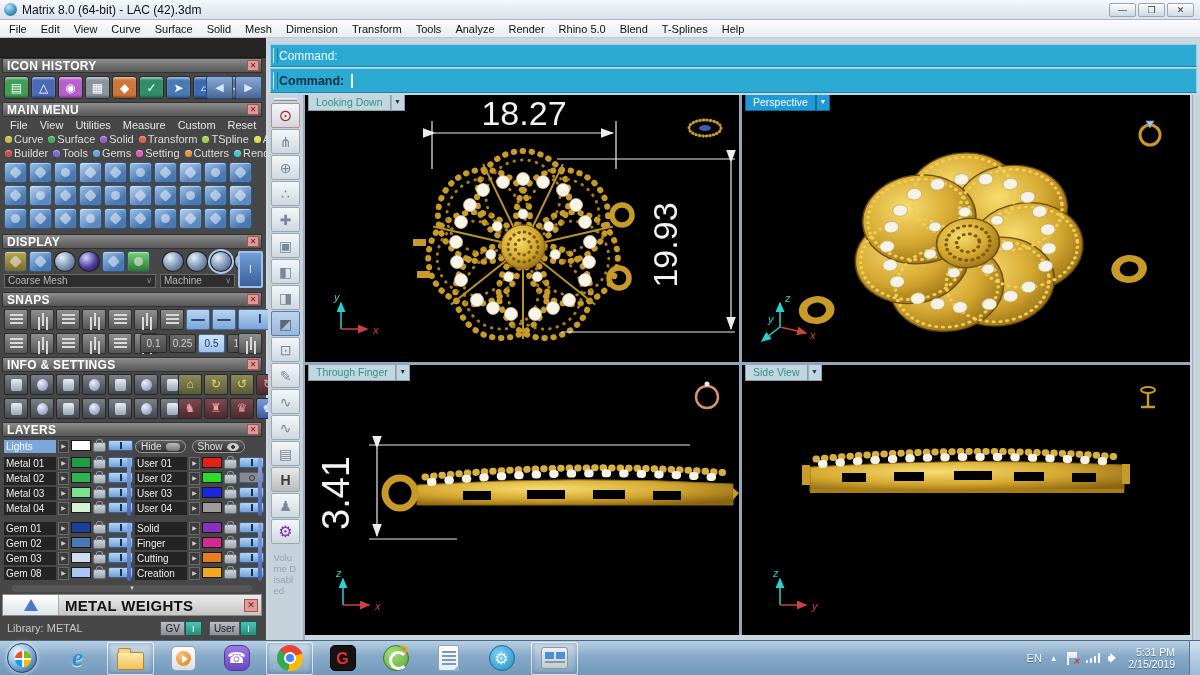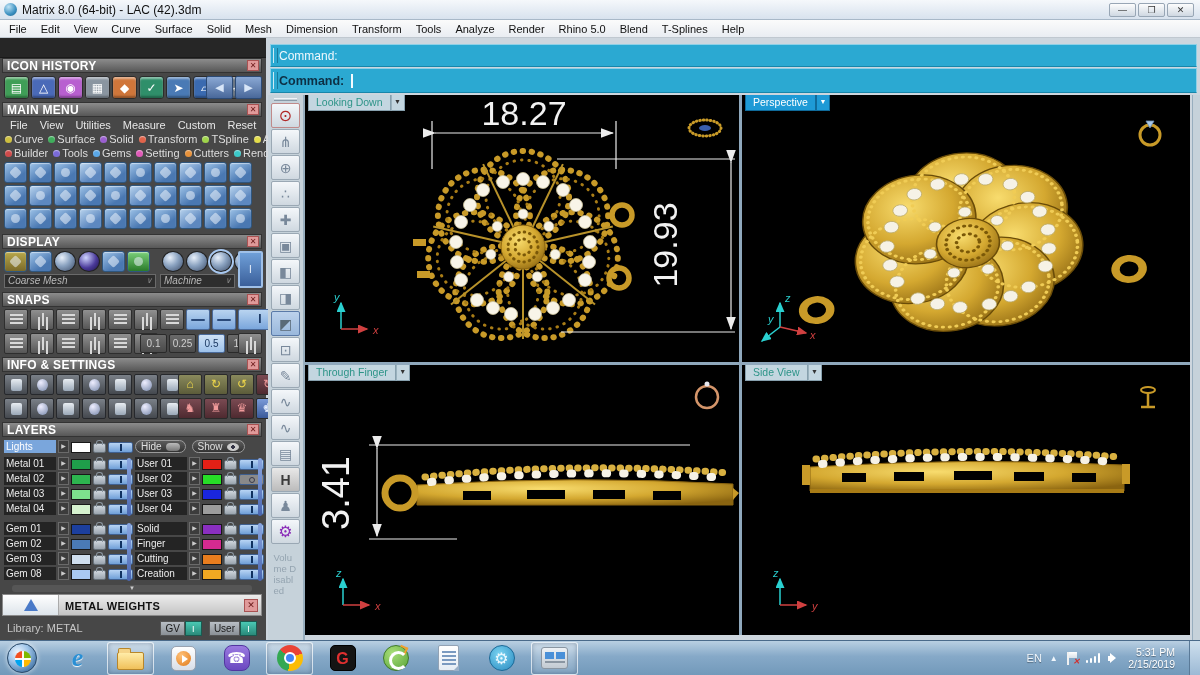--- a/index.html
+++ b/index.html
@@ -33,59 +33,59 @@
 .mmcat .ci{display:flex;align-items:center;font-size:11px;color:#ddd;}
 .mmcat .dot{width:7px;height:7px;border-radius:50%;margin:0 2px 0 5px;flex:none;box-shadow:inset 0 1px 1px rgba(255,255,255,.5);}
 .tgrid{position:absolute;display:grid;grid-template-columns:repeat(10,23px);grid-auto-rows:21px;gap:2px;}
 .icn{border-radius:3px;background:linear-gradient(145deg,#9ec3e8,#4a78b2 70%);border:1px solid #2f567e;box-shadow:inset 0 1px 1px rgba(255,255,255,.5);position:relative;}
 .icn::after{content:"";position:absolute;left:6px;top:5px;width:9px;height:9px;background:rgba(235,243,252,.55);transform:rotate(45deg);border-radius:2px;}
 .icn:nth-child(3n)::after{border-radius:50%;transform:none;}
 .icn:nth-child(4n){background:linear-gradient(145deg,#b9d4ee,#5d88c0 70%);}
 .iobtn{position:absolute;width:25px;height:21px;background:linear-gradient(#6f9fd8,#3a5f9a);border:2px solid #9fc0e8;border-radius:2px;color:#eaf2fc;font-size:10px;text-align:center;line-height:17px;}
 .sph{width:22px;height:21px;border-radius:50%;background:radial-gradient(circle at 35% 30%,#e8f0fa,#8aa2c0 45%,#3a4a66);border:1px solid #222;}
 .sph.sel{outline:2px solid #a8c8f0;}
-.drop{position:absolute;height:14px;background:#2e2e2e;border:1px solid #6a6a6a;color:#b8b8b8;font-size:10px;line-height:12px;padding:0 3px;display:flex;font-style:italic;}
+.drop{position:absolute;height:14px;background:#2e2e2e;border:1px solid #6a6a6a;color:#b8b8b8;font-size:10px;line-height:12px;padding:0 3px;display:flex;}
 .drop .v{flex:1;overflow:hidden;white-space:nowrap;}
 .drop .a{color:#888;font-size:8px;}
 .sic{width:24px;height:21px;background:linear-gradient(#909090,#565656);border:1px solid #2e2e2e;border-radius:2px;position:relative;}
 .sic::after{content:"";position:absolute;left:5px;top:8px;width:13px;height:2px;background:#d8d8d8;box-shadow:0 4px 0 #d8d8d8,0 -4px 0 #d8d8d8;}
 .sic:nth-child(2n)::after{width:2px;height:13px;left:11px;top:3px;box-shadow:4px 4px 0 #d8d8d8,-4px 4px 0 #d8d8d8;}
 .selb{width:24px;height:21px;background:linear-gradient(#b9d4f0,#7aa6dc);border:1px solid #4a6a9a;border-radius:2px;position:relative;}
 .selb::after{content:"";position:absolute;left:4px;top:9px;width:14px;height:2px;background:#2a4a7a;border-radius:2px;}
 .wideb{width:44px;height:21px;background:linear-gradient(#b9d4f0,#7aa6dc);border:1px solid #4a6a9a;border-radius:2px;color:#15335f;font-size:12px;font-weight:bold;text-align:center;line-height:19px;}
 .gval{width:27px;height:19px;background:linear-gradient(#6a6a6a,#4a4a4a);border:1px solid #2a2a2a;color:#cfcfcf;font-size:10px;text-align:center;line-height:17px;border-radius:2px;}
 .gval.act{background:linear-gradient(#cfe2f6,#9ec2ea);color:#17355f;border-color:#4a6a9a;}
 .iic{width:24px;height:21px;background:linear-gradient(#7a8088,#44484e);border:1px solid #26282c;border-radius:2px;position:relative;}
 .iic::after{content:"";position:absolute;left:6px;top:4px;width:11px;height:12px;background:linear-gradient(#e8edf2,#9aa8b8);border-radius:2px;}
 .iic:nth-child(2n)::after{border-radius:50%;background:radial-gradient(circle at 35% 30%,#eef,#78a);}
 .cbtn{width:24px;height:21px;border-radius:2px;border:1px solid #2a2a2a;font-size:12px;text-align:center;line-height:19px;}
 .cbtn.y{background:linear-gradient(#8a8a5c,#5c5c3a);color:#f0d84a;}
 .cbtn.r{background:linear-gradient(#7a4a52,#4e2a30);color:#f09a9a;}
 
-.lrow{display:flex;align-items:flex-end;gap:2px;height:13px;margin-bottom:2px;}
+.lrow{display:flex;align-items:flex-start;gap:2px;height:13px;margin-bottom:2px;}
 .llab{width:52px;font-size:10px;color:#ececec;background:#242424;padding:0 2px;height:13px;line-height:13px;flex:none;}
 .lrow.sel .llab{background:#7aa6dc;color:#fff;}
 .larw{width:11px;height:13px;background:#3c3c3c;border:1px solid #6a6a6a;color:#ccc;font-size:6px;line-height:11px;text-align:center;flex:none;}
 .lsw{width:20px;height:11px;border:1px solid #181818;flex:none;}
 .llock{width:13px;height:10px;background:linear-gradient(#cfd6dd,#9aa4ae);border:1px solid #667078;border-radius:2px;position:relative;margin-top:2px;flex:none;}
 .llock::before{content:"";position:absolute;left:2px;top:-4px;width:5px;height:4px;border:1.5px solid #8a949e;border-bottom:none;border-radius:3px 3px 0 0;}
 .lvis{width:25px;height:11px;background:linear-gradient(#b8d4f4,#6f9fd8);border:1px solid #3f5f8f;border-radius:2px;display:flex;align-items:center;justify-content:center;flex:none;}
 .lvis i{width:2px;height:7px;background:#10315f;}
 .lrow.off .lvis{background:#8a8a8a;}
 .lrow.off .lvis i{width:6px;height:6px;background:transparent;border:1px solid #3a3a4a;border-radius:50%;}
 .pill{height:13px;background:linear-gradient(#5c5c5c,#333);border:1px solid #9a9a9a;border-radius:7px;color:#e0e0e0;font-size:10px;display:flex;align-items:center;padding:0 5px;gap:4px;}
 .pill .knob{width:14px;height:8px;border-radius:4px;background:linear-gradient(#bbb,#777);}
 .pill .eye{width:12px;height:8px;border-radius:50%;background:radial-gradient(circle,#334 30%,#ccc 32%);border:1px solid #ccc;}
 .vscr{position:absolute;width:4px;background:linear-gradient(#8aa6e0,#4a66b0);border-radius:2px;}
 .lbot{position:absolute;left:8px;right:10px;height:7px;background:#565656;border-radius:3px;text-align:center;color:#ccc;font-size:6px;line-height:7px;}
 
 .mwhead{position:absolute;left:2px;width:260px;height:22px;display:flex;background:linear-gradient(#ececec,#c4c4c4);border:1px solid #8a8a8a;}
 .mwicon{width:56px;background:linear-gradient(#ffffff,#dde4ea);border-right:1px solid #aaa;display:flex;align-items:center;justify-content:center;}
 .mwtri{width:0;height:0;border-left:7px solid transparent;border-right:7px solid transparent;border-bottom:12px solid #4a7ac8;position:relative;}
-.mwt{flex:1;font-size:11px;font-weight:bold;color:#111;line-height:22px;padding-left:6px;letter-spacing:.3px;border-radius:8px;}
+.mwt{flex:1;font-size:15px;font-weight:bold;color:#111;line-height:22px;padding-left:6px;letter-spacing:.3px;border-radius:8px;}
 .mwx{width:14px;height:13px;background:#e09a9a;border:1px solid #a85252;color:#6a1a1a;font-size:9px;line-height:11px;text-align:center;margin:4px 3px 0 0;}
 .librow{position:absolute;left:2px;width:260px;display:flex;align-items:center;font-size:11px;color:#c6c6c6;padding:0 5px;}
 .gvgrp{margin-left:auto;display:flex;gap:7px;}
 .gvbtn{display:flex;height:15px;}
 .gvbtn .lab{background:linear-gradient(#b8bec4,#8a9096);color:#1a1a1a;font-size:10px;padding:0 4px;line-height:14px;border:1px solid #555;}
 .gvbtn .tog{width:17px;background:linear-gradient(#4ac8b4,#2a8a7a);border:1px solid #1a5a50;color:#fff;font-size:9px;text-align:center;line-height:14px;}
 
 
 .cmd{position:absolute;left:270px;width:927px;background:#2ba9d2;border:1px solid #8fd0e6;border-bottom-color:#1886aa;display:flex;align-items:center;padding-left:8px;}
 .cmd::before{content:"";position:absolute;left:2px;top:3px;bottom:3px;width:3px;border-left:1px solid #cfeaf4;border-right:1px solid #1a7a9c;}

